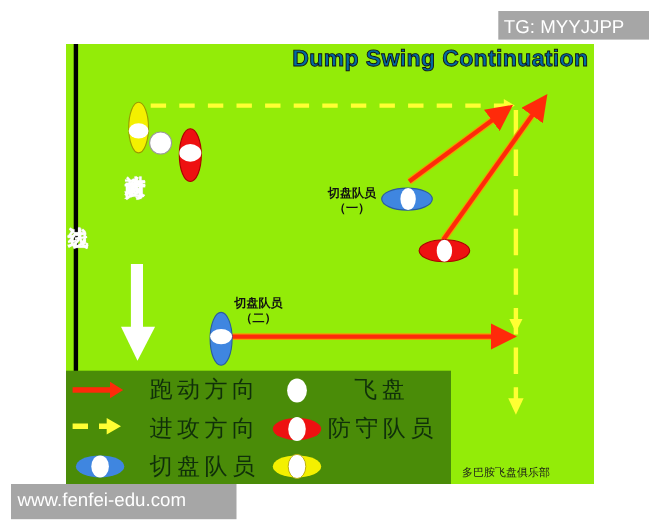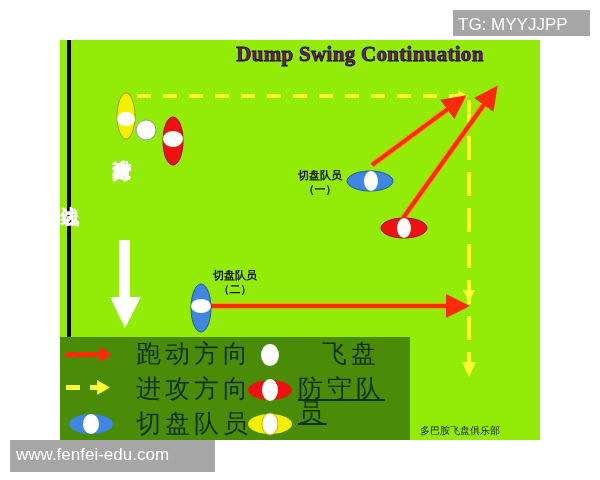--- a/index.html
+++ b/index.html
@@ -1,24 +1,24 @@
 <!DOCTYPE html>
 <html><head>
 <meta charset="utf-8">
 <style>
   html, body { margin:0; padding:0; background:#ffffff; }
   body { width:600px; height:480px; position:relative; overflow:hidden; font-family:"DejaVu Sans", sans-serif; }
   .field { position:absolute; left:60px; top:40px; width:480px; height:400px; background:#93ec08; }
   .sideline { position:absolute; left:7px; top:0; width:4px; height:300px; background:#000; }
-  .title { position:absolute; left:125px; top:0px; width:350px; text-align:center; font-family:Liberation Serif, serif; font-weight:900; font-size:21px; color:#701a75; letter-spacing:0.3px; line-height:28px; -webkit-text-stroke:0.8px #111; }
+  .title { position:absolute; left:125px; top:0px; width:350px; text-align:right; font-family:Liberation Sans, sans-serif; font-weight:900; font-size:21px; color:#0369a1; letter-spacing:0.3px; line-height:28px; -webkit-text-stroke:0.8px #111; }
   .vtext { position:absolute; color:#fff; font-weight:900; font-size:19px; line-height:22px; writing-mode:vertical-rl; text-orientation:upright; letter-spacing:1px; text-shadow:0 0 1px #ccc; }
   .lbl { position:absolute; font-weight:bold; font-size:11px; color:#111; line-height:14px; text-align:center; }
   svg.overlay { position:absolute; left:0; top:0; }
   .legend { position:absolute; left:0px; top:297px; width:350px; height:103px; background:#4a8c08; }
-  .leg-text { position:absolute; font-family:"DejaVu Serif", serif; font-size:25px; color:#10300a; letter-spacing:4px; line-height:24px; }
+  .leg-text { position:absolute; font-family:"DejaVu Serif", serif; font-size:21px; color:#10300a; letter-spacing:4px; line-height:24px; }
   .brand { position:absolute; left:358px; top:336px; font-weight:900; font-size:18px; color:#111; line-height:24px; -webkit-text-stroke:0.6px #111; }
   .club { position:absolute; left:360px; top:385px; font-size:10px; color:#1a1a1a; line-height:12px; font-weight:normal; }
   .badge { position:absolute; background:#a6a6a6; color:#ffffff; font-family:"Liberation Sans", sans-serif; }
   .badge-tg { left:453px; top:10px; width:137px; height:26px; font-size:17px; line-height:30px; padding-left:5px; box-sizing:border-box; }
   .badge-url { left:10px; top:440px; width:205px; height:32px; font-size:17px; line-height:30px; padding-left:6px; box-sizing:border-box; }
 </style>
 </head>
 <body>
 
 <div class="field">
@@ -122,21 +122,21 @@
         <ellipse cx="210" cy="53" rx="8" ry="11" fill="#ffffff"></ellipse>
       </g>
       <g>
         <ellipse cx="210" cy="87" rx="22" ry="10" fill="#f4f000"></ellipse>
         <ellipse cx="210" cy="87" rx="8" ry="11" fill="#ffffff" stroke="#b5a600" stroke-width="0.8"></ellipse>
       </g>
     </svg>
     <div class="leg-text" style="left:76px; top:5px;">跑动方向</div>
     <div class="leg-text" style="left:262px; top:5px;">飞盘</div>
     <div class="leg-text" style="left:76px; top:40px;">进攻方向</div>
-    <div class="leg-text" style="left:238px; top:40px;text-decoration:underline;">防守队员</div>
+    <div class="leg-text" style="left:238px; top:40px;">防守队员</div>
     <div class="leg-text" style="left:76px; top:75px;">切盘队员</div>
   </div>
 
   <div class="brand">
   </div>
   <div class="club">多巴胺飞盘俱乐部</div>
 </div>
 
 <div class="badge badge-tg">TG: MYYJJPP</div>
 <div class="badge badge-url">www.fenfei-edu.com</div>

